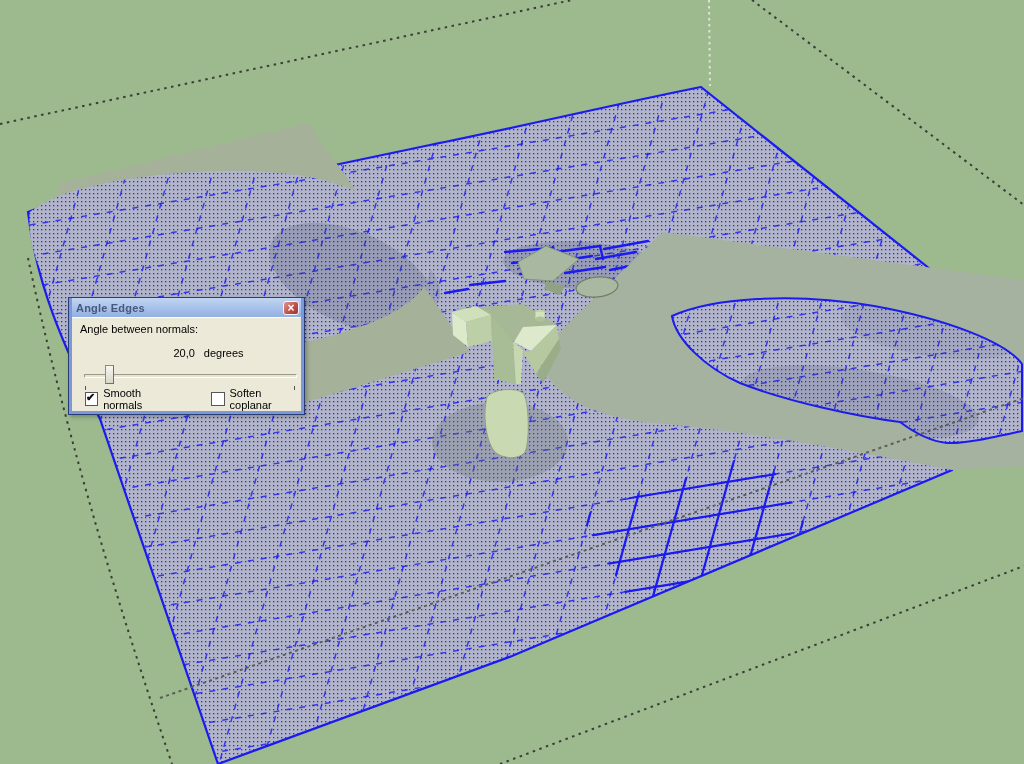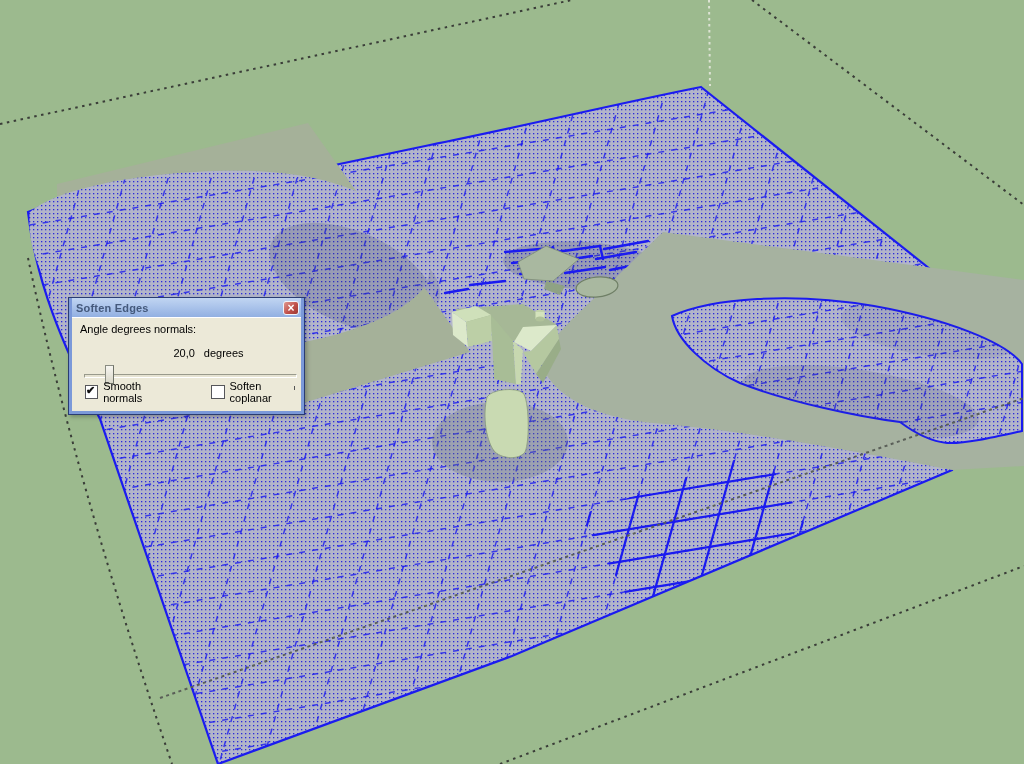--- a/index.html
+++ b/index.html
@@ -55,21 +55,21 @@
     background:#e6e3d2;border:1px solid #999a8c;border-bottom-color:#fff;border-right-color:#fff;
   }
   .thumb{
     position:absolute;top:1px;width:9px;height:19px;
     background:linear-gradient(180deg,#f7f6f1,#d9d7c8);
     border:1px solid #898c82;border-right-color:#6f7268;border-bottom-color:#6f7268;
     box-sizing:border-box;
   }
   .tick{position:absolute;width:1px;height:4px;background:#555;top:22px;}
   .tick.t1{left:13px;} .tick.t2{left:222px;}
-  .checks{position:absolute;left:13px;top:62px;display:flex;align-items:center;}
+  .checks{position:absolute;left:13px;top:69px;display:flex;align-items:center;}
   .check{display:flex;align-items:center;cursor:default;}
   .check + .check{margin-left:14px;padding-left:20px;}
   .box{
     position:relative;width:12px;height:12px;background:#fff;
     border:1px solid #55565a;margin-right:5px;box-sizing:content-box;
   }
   .box.checked::after{
     content:"\2714";position:absolute;left:0px;top:-2px;font-size:11px;font-weight:bold;color:#111;
   }
 </style>
@@ -489,27 +489,27 @@
       <path d="M536,374 L559,339 L561,349 L543,383 Z" fill="var(--object-dark)"></path>
       <path d="M487,397 C492,389 516,387 523,393 C529,399 530,441 525,452 C519,460 503,459 495,452 C487,443 482,418 487,397 Z" fill="var(--object-column)" stroke="#8a9c7c" stroke-width="0.8"></path>
       <ellipse cx="540" cy="312" rx="4.5" ry="2.5" fill="#c2d3aa"></ellipse>
       <rect x="535.5" y="312" width="9" height="7" fill="#d4e3bc"></rect>
       <ellipse cx="540" cy="319" rx="4.5" ry="2.5" fill="#b0c29a"></ellipse>
     </g>
   </svg>
 
   <div class="dialog">
     <div class="dlg-titlebar">
-      <span class="dlg-title">Soften Edges</span>
+      <span class="dlg-title">Angle Edges</span>
       <span class="dlg-close">
           <span>×</span>
         </span>
     </div>
     <div class="dlg-body">
-      <div class="row-label">Angle degrees normals:</div>
+      <div class="row-label">Angle between normals:</div>
       <div class="row-value">
         <span>20,0</span><span class="unit">degrees</span>
       </div>
       <div class="slider">
         <div class="track"></div>
         <div class="thumb" id="sliderThumb" style="left: 33.2px;"></div>
         <div class="tick t1"></div>
         <div class="tick t2"></div>
       </div>
       <div class="checks">

